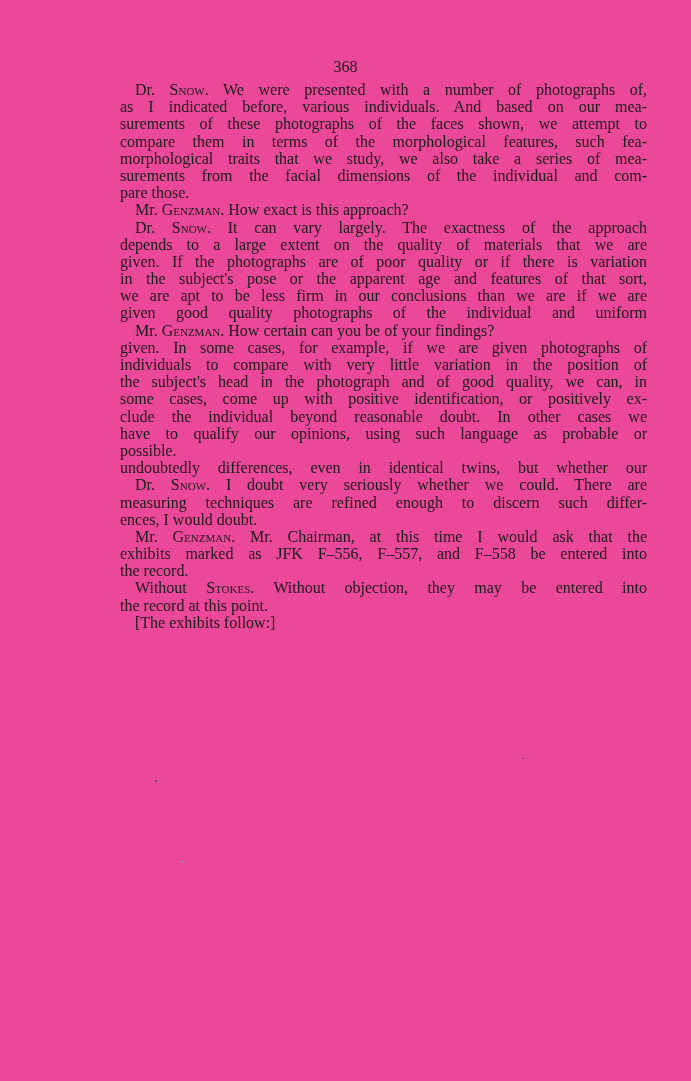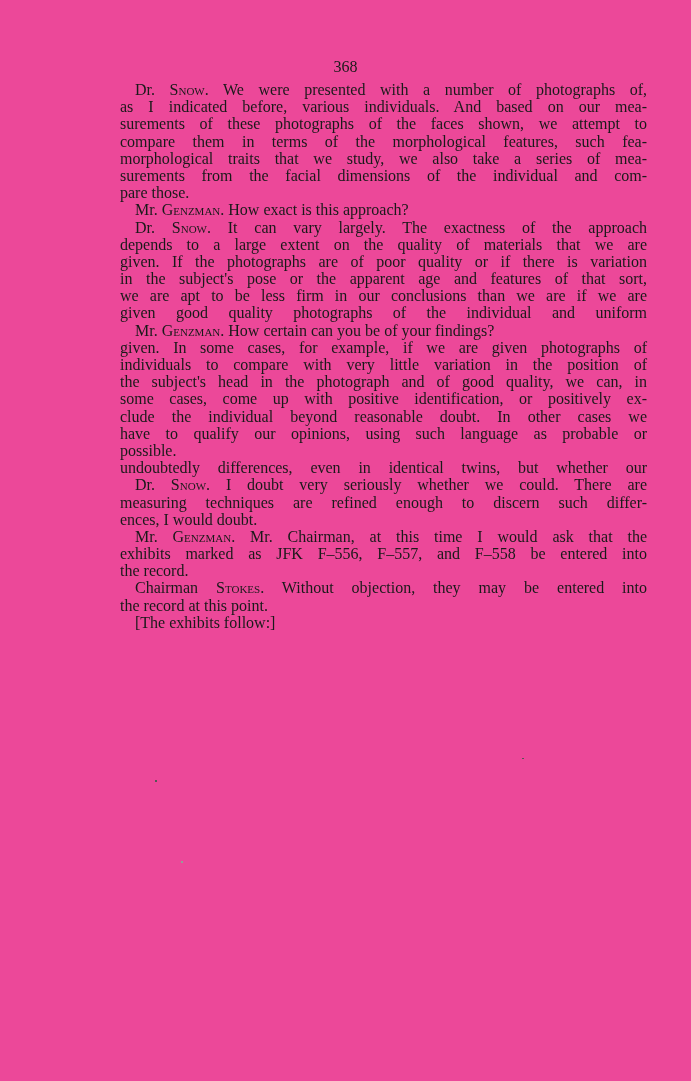--- a/index.html
+++ b/index.html
@@ -79,21 +79,21 @@
       <span class="line last">ences, I would doubt.</span>
     </div>
 
     <div>
       <span class="line indent"><span>Mr.</span> <span class="sc">Genzman</span><span>. Mr. Chairman, at this time I would ask that the</span></span>
       <span class="line">exhibits marked as JFK F–556, F–557, and F–558 be entered into</span>
       <span class="line last">the record.</span>
     </div>
 
     <div>
-      <span class="line indent"><span>Chairman</span> <span class="sc">Stokes</span><span>. Without objection, they may be entered into</span></span>
+      <span class="line indent"><span>Without</span> <span class="sc">Stokes</span><span>. Without objection, they may be entered into</span></span>
       <span class="line last">the record at this point.</span>
     </div>
 
     <span class="line indent last">[The exhibits follow:]</span>
   </div>
 
   <div class="speck" style="left:155px; top:780px; width:2px; height:2px;"></div>
   <div class="speck" style="left:522px; top:758px; width:2px; height:1px;"></div>
   <div class="speck" style="left:181px; top:861px; width:2px; height:2px; background:#999;"></div>
 </div>

